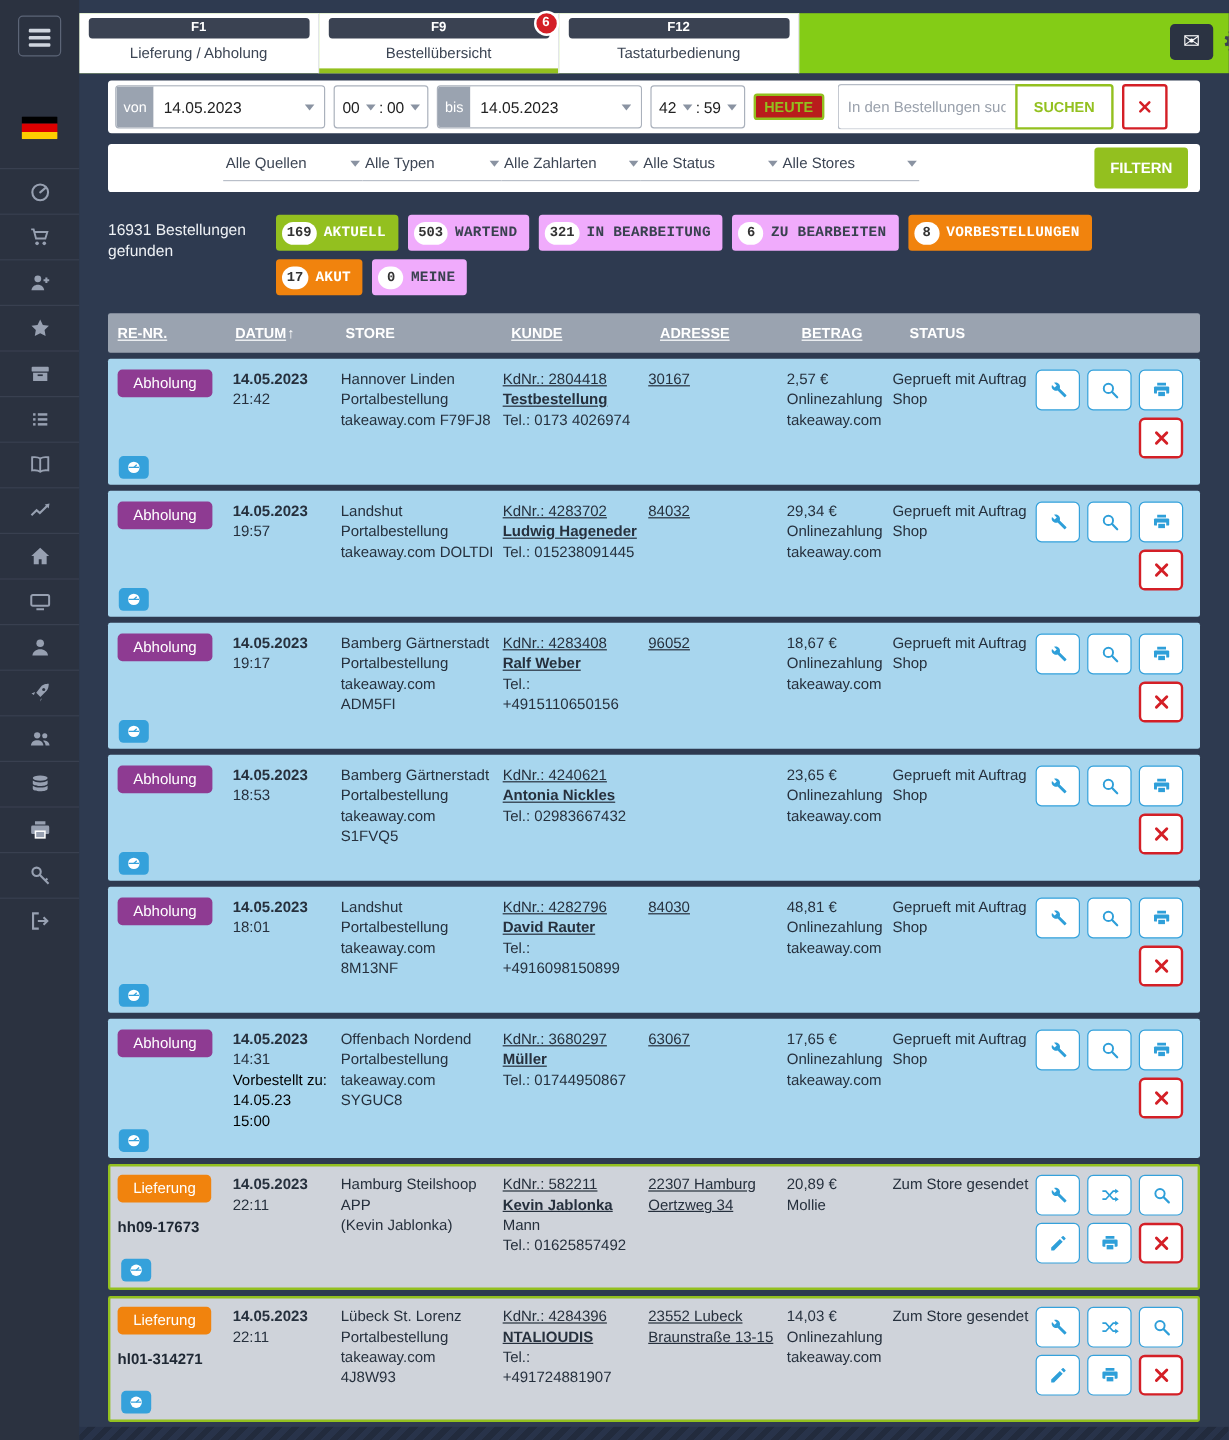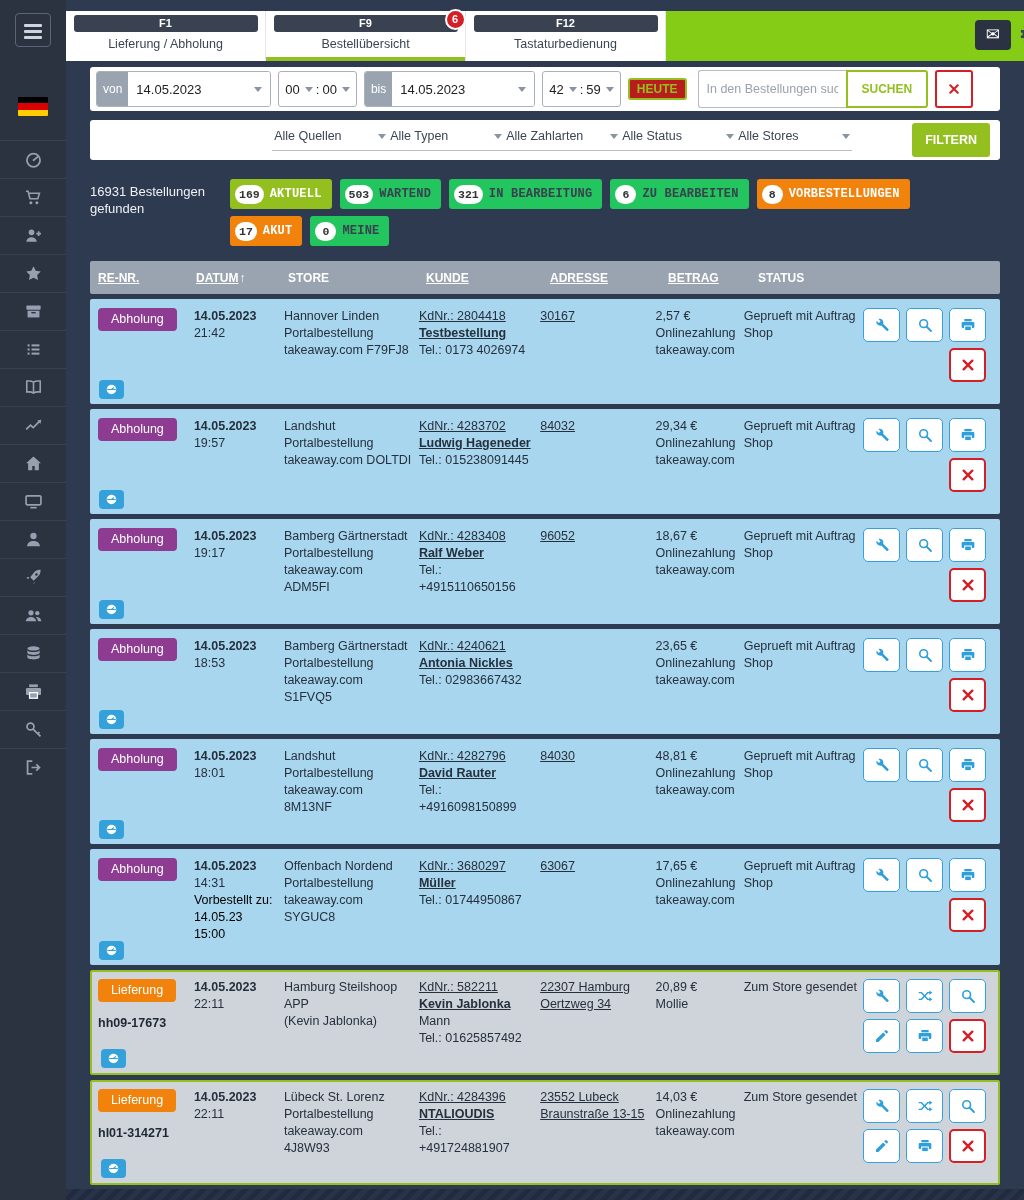--- a/index.html
+++ b/index.html
@@ -69,21 +69,21 @@
   
   .summary{display:flex;margin-top:19px}
   .found{width:140px;font-size:13px;color:#eef1f5;line-height:1.3;padding-top:5px}
   .badge-rows{display:flex;flex-direction:column;gap:7px;flex:1}
   .badge-row{display:flex;gap:8px}
   .sbadge{display:flex;align-items:center;gap:6px;height:30px;padding:0 10px 0 5px;border-radius:3px;cursor:pointer;border:none;font-family:Liberation Mono, monospace}
   .sbadge .cnt{background:#fff;color:#333;border-radius:10px;min-width:13px;height:19px;line-height:19px;
     padding:0 4px;font-size:11.5px;font-weight:bold;text-align:center}
   .sbadge .blabel{font-size:12px;font-weight:bold;letter-spacing:.2px;color:#fff}
   .sbadge.green{background:var(--accent-green,#93c01f)}
-  .sbadge.gray{background:#22c55e}
+  .sbadge.gray{background:#f0abfc}
   .sbadge.gray .blabel{color:#39414f}
   .sbadge.orange{background:var(--delivery-badge,#f1830d)}
   
   .table{margin-top:15px}
   .thead{display:flex;background:#9aa3b0;height:33px;align-items:center;padding:0 8px;border-radius:2px;
     color:#fff;font-weight:bold;font-size:12px;box-sizing:border-box}
   .hcell{box-sizing:border-box;padding-right:4px}
   .hcell.sortable{cursor:pointer}
   .hu{text-decoration:underline}
   .sort-arrow{margin-left:1px}
@@ -349,21 +349,21 @@
     <button class="clear-btn">
       <span class="icn">
           <svg viewBox="0 0 24 24">
             <path stroke="currentColor" stroke-width="4.2" stroke-linecap="round" d="M4.5 4.5l15 15M19.5 4.5l-15 15"></path>
           </svg>
         </span>
     </button>
   </div>
 
   <div class="fbar fbar2">
-    <span id="dropdowns" style="display:flex;flex:1;justify-content:flex-end;margin-right:60px">
+    <span id="dropdowns" style="display:flex;flex:1;justify-content:center;margin-right:60px">
         <span class="dd">
           <span>Alle Quellen</span>
           <i class="caret"></i>
         </span>
         <span class="dd">
           <span>Alle Typen</span>
           <i class="caret"></i>
         </span>
         <span class="dd">
           <span>Alle Zahlarten</span>

